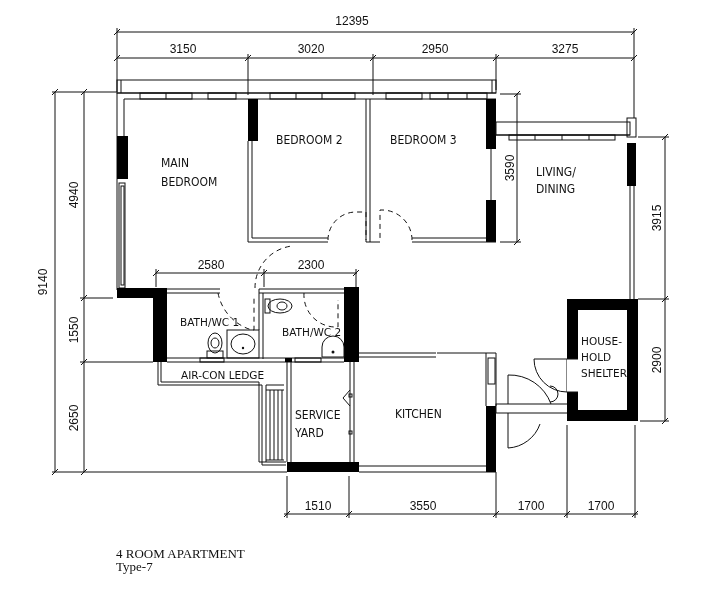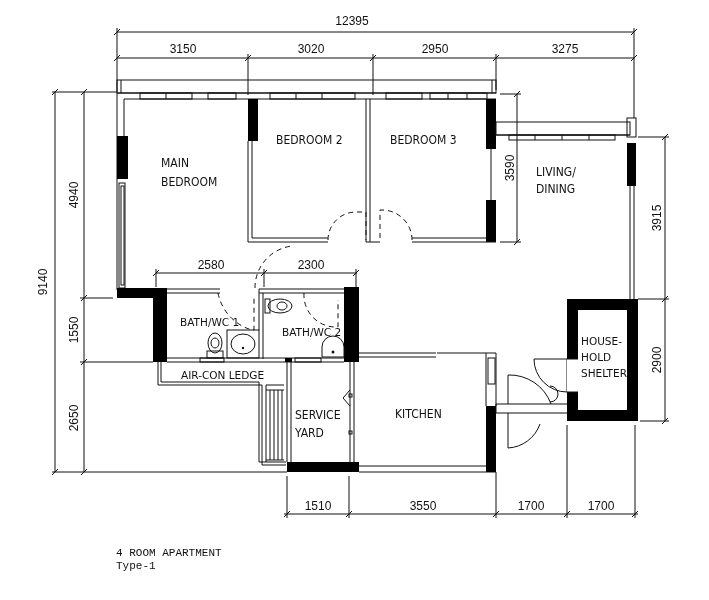--- a/index.html
+++ b/index.html
@@ -1,21 +1,21 @@
 <!DOCTYPE html>
 <html><head>
   <meta charset="utf-8">
   <style>
     html, body { margin: 0; padding: 0; background: #ffffff; }
     body { width: 709px; height: 600px; overflow: hidden; position: relative; font-family: "DejaVu Sans", sans-serif; }
     svg { position: absolute; left: 0; top: 0; }
     .dimtxt { font-family: "Liberation Sans", sans-serif; font-size: 12px; fill: #111; }
     .roomtxt { font-family: "DejaVu Sans Condensed", "DejaVu Sans", sans-serif; font-size: 12px; fill: #111; }
     .smalltxt { font-family: "DejaVu Sans", sans-serif; font-size: 10.5px; fill: #111; }
-    .caption { position: absolute; left: 116px; top: 547px; font-family: Liberation Mono, monospace; font-size: 11px; color: #111; line-height: 13px; }
+    .caption { position: absolute; left: 116px; top: 547px; font-family: Liberation Serif, serif; font-size: 13px; color: #111; line-height: 13px; }
     .thin { stroke: #111; stroke-width: 1; fill: none; }
     .wall { fill: #000; }
     .dash { stroke: #111; stroke-width: 1; fill: none; stroke-dasharray: 5 4; }
   </style>
 </head>
 <body>
 
 <svg width="709" height="600" viewBox="0 0 709 600">
 
   <g>
@@ -241,14 +241,14 @@
   <text class="roomtxt" x="295" y="419">SERVICE</text>
   <text class="roomtxt" x="295" y="437">YARD</text>
   <text class="roomtxt" x="395" y="418">KITCHEN</text>
   <text class="smalltxt" x="581" y="345">HOUSE-</text>
   <text class="smalltxt" x="581" y="361">HOLD</text>
   <text class="smalltxt" x="581" y="377">SHELTER</text>
 </svg>
 
 <div class="caption">
   <div>4 ROOM APARTMENT</div>
-  <div>Type-1</div>
+  <div>Type-7</div>
 </div>
 
 </body></html>

